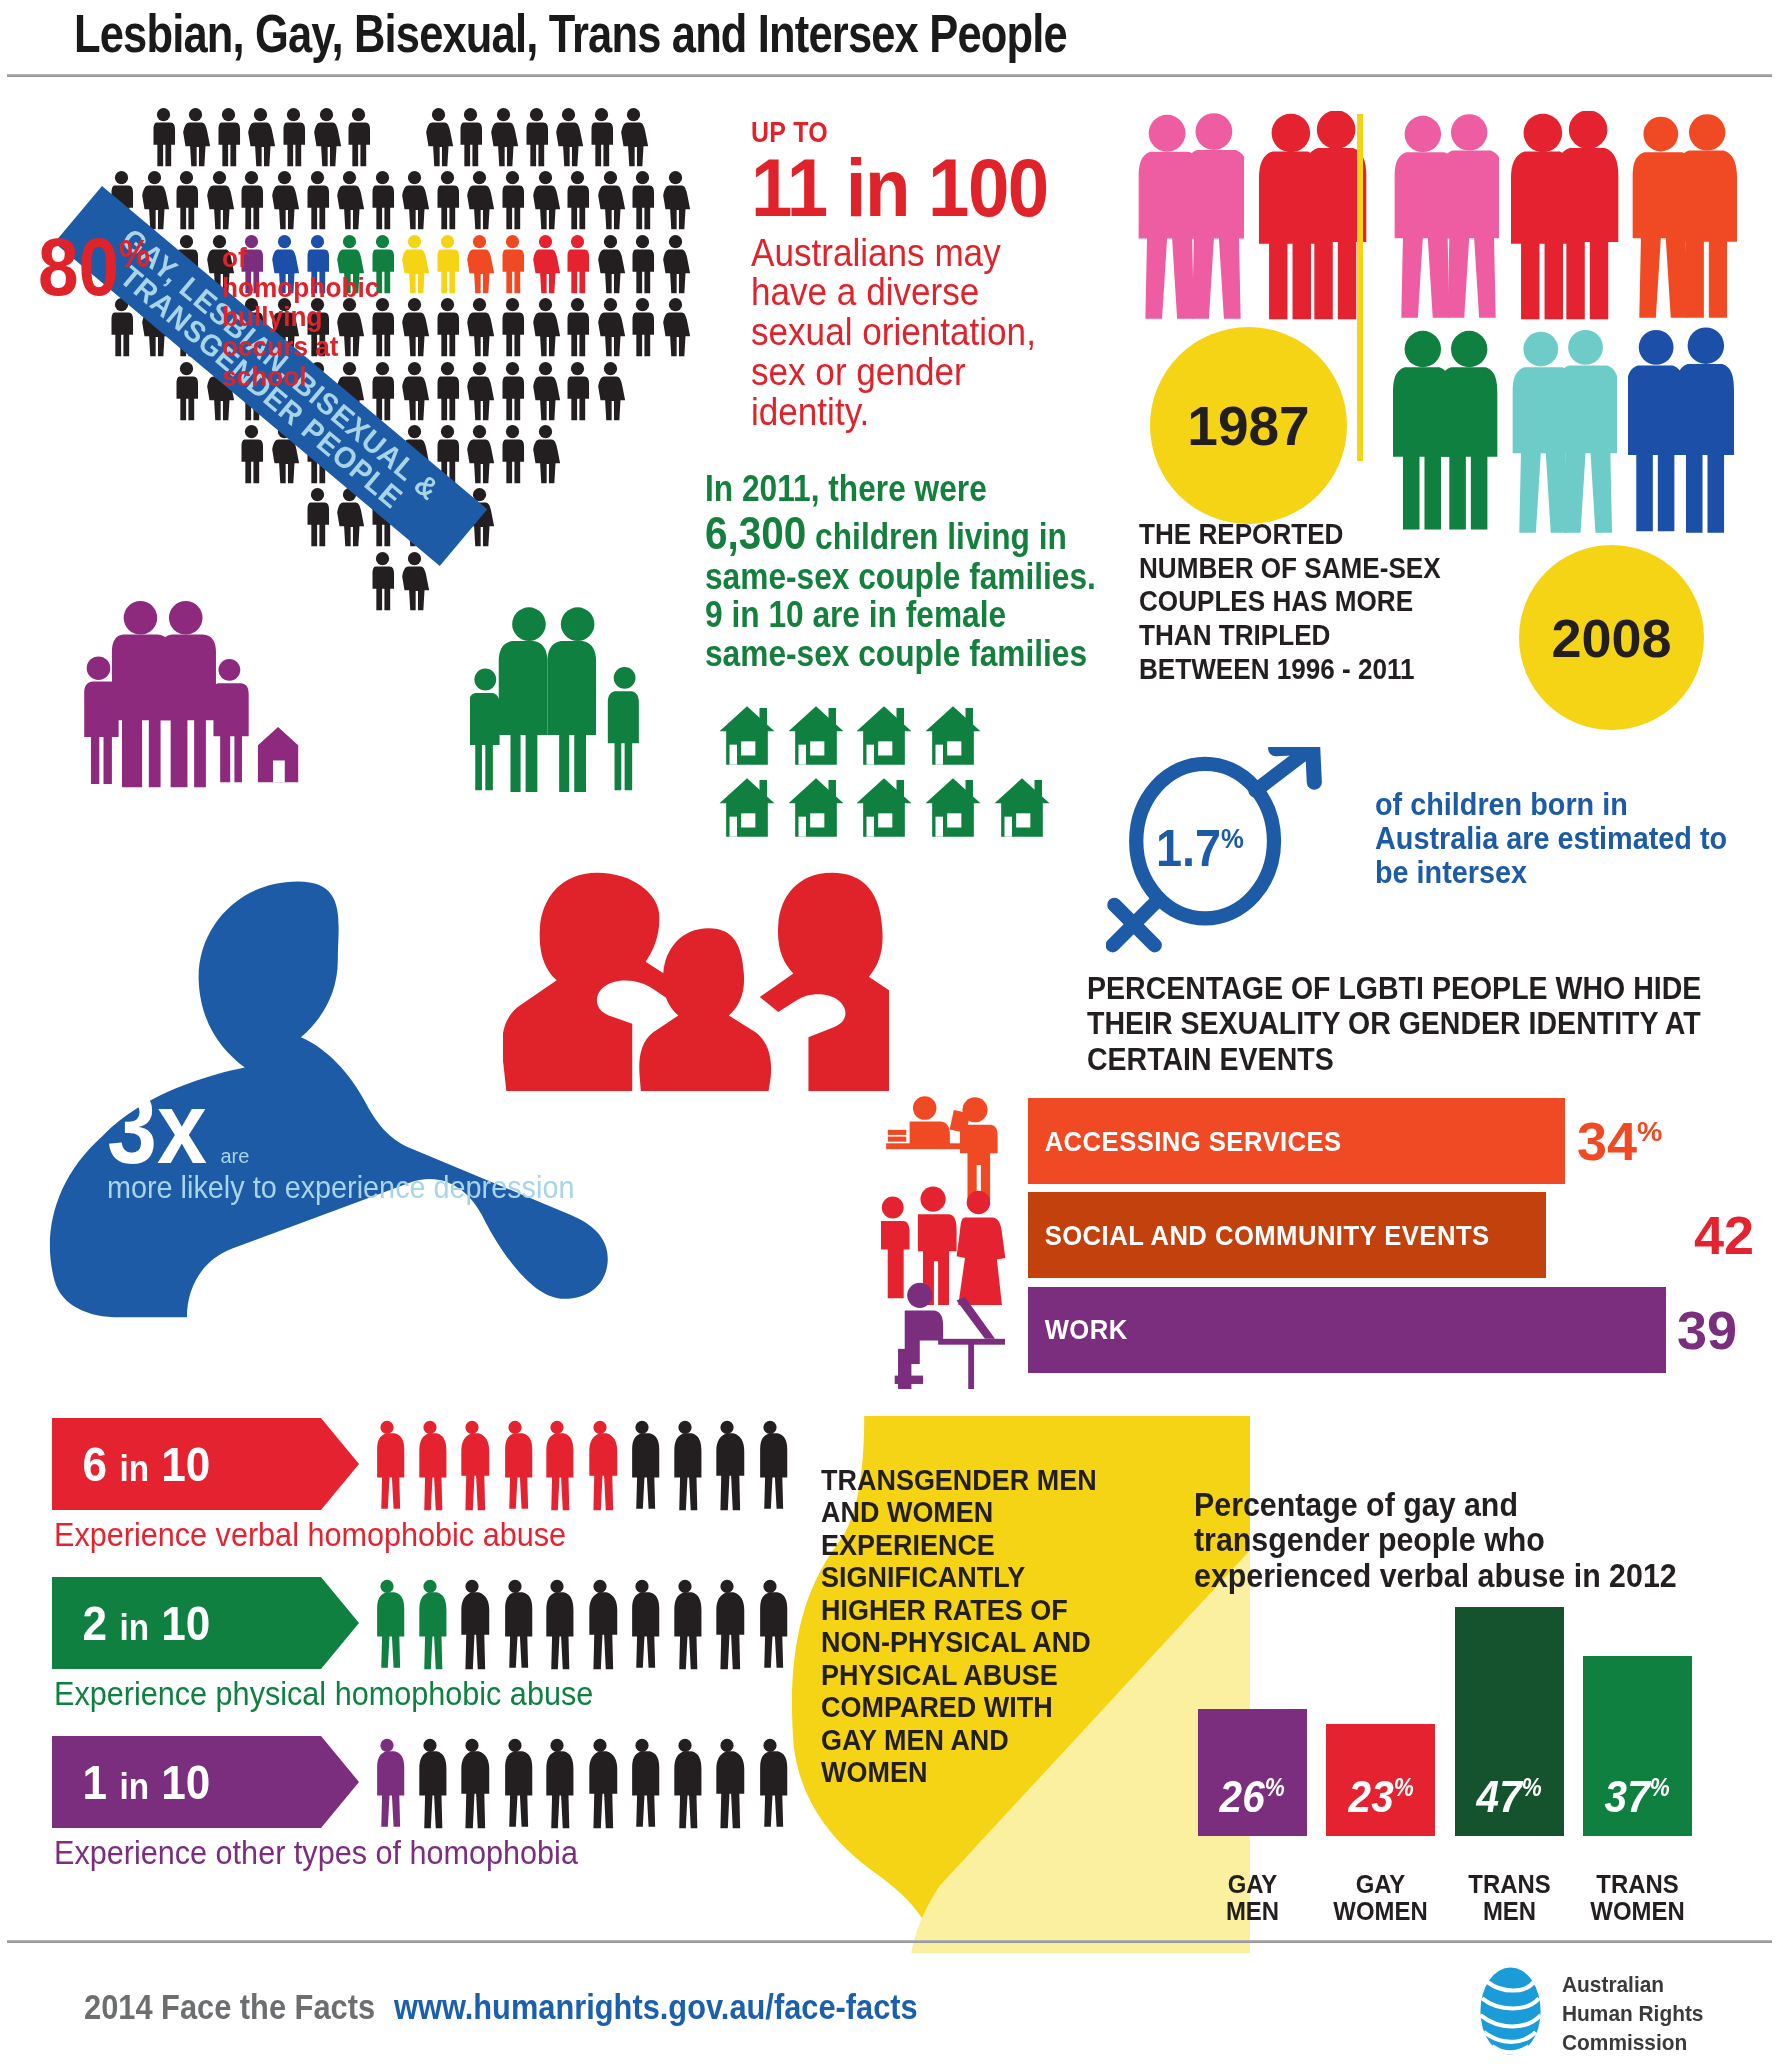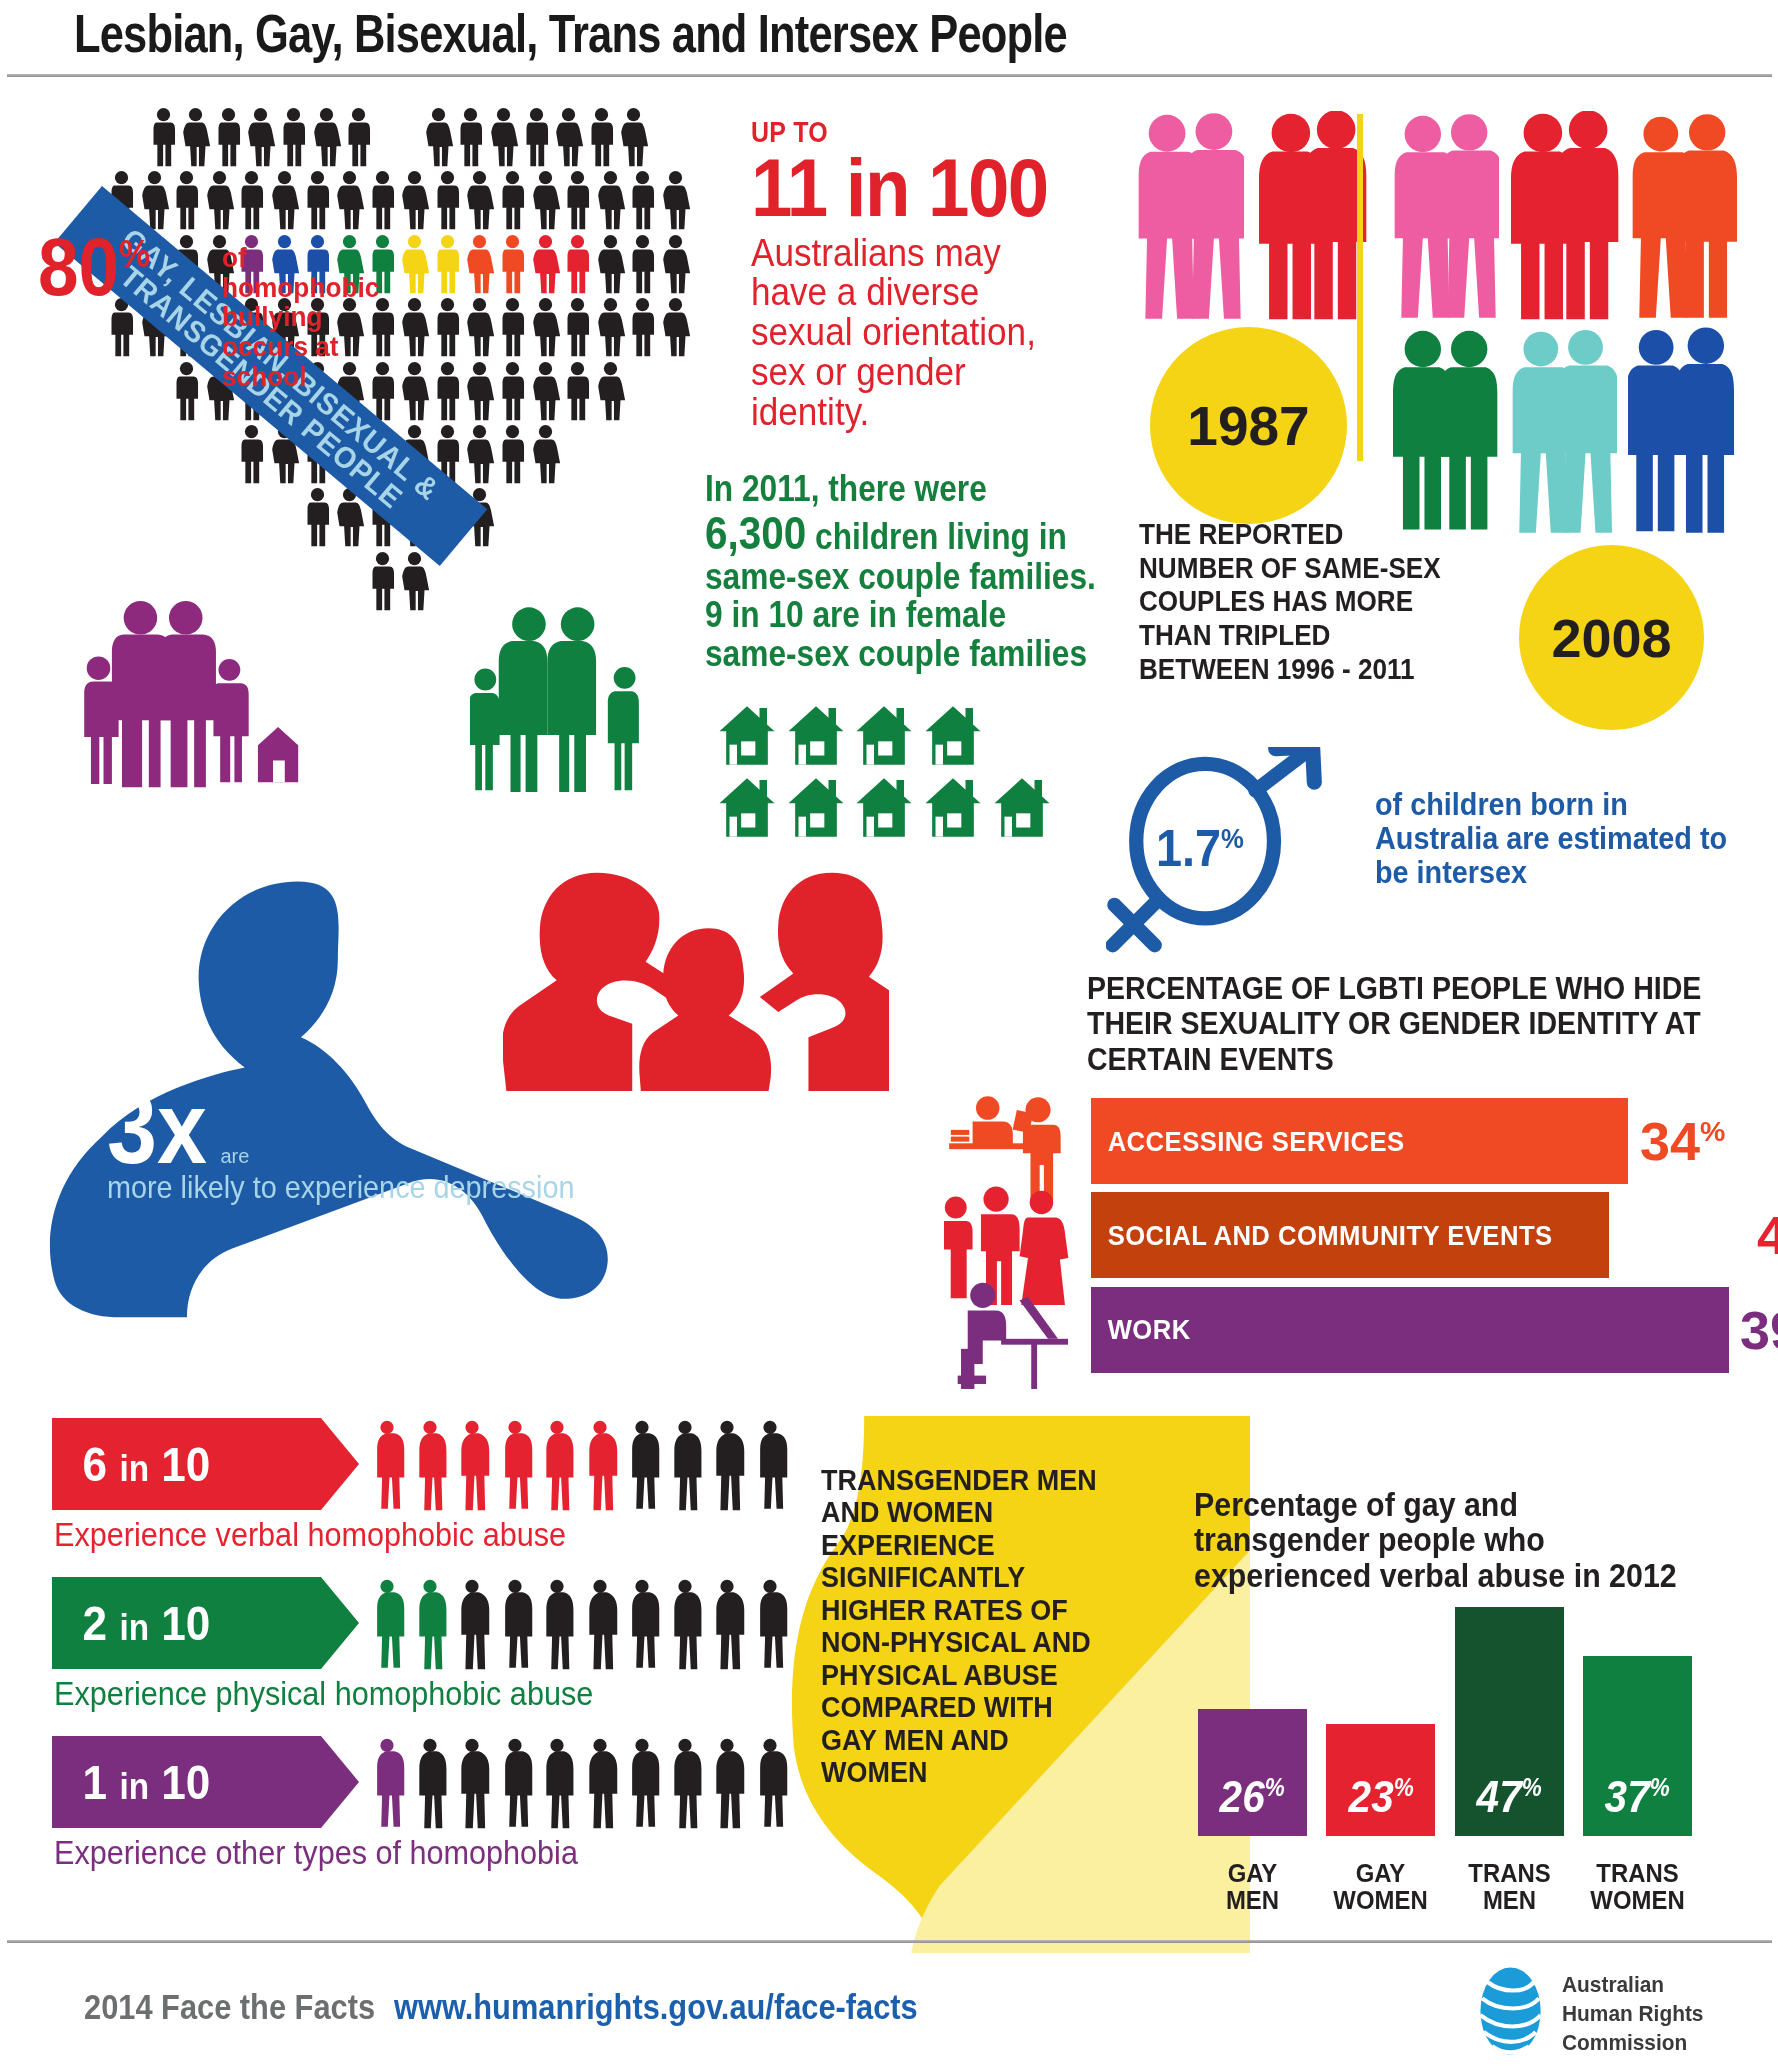--- a/index.html
+++ b/index.html
@@ -86,21 +86,21 @@
     font-size: 32px; font-weight: bold; line-height: 1.07; color: #1D5BA6;
     transform: scaleX(0.9); transform-origin: left;
   }
 
   
   #hide-title {
     position: absolute; left: 1087px; top: 971px; width: 671px;
     font-size: 31px; font-weight: bold; line-height: 1.14; color: #231f20;
     transform: scaleX(0.92); transform-origin: left;
   }
-  #hide-bars { position: absolute; left: 1091px; top: 1098px; width: 654px; }
+  #hide-bars { position: absolute; left: 1028px; top: 1098px; width: 654px; }
   .hbar-wrap { position: relative; height: 86px; margin-bottom: 8.4px; }
   .hbar {
     position: absolute; left: 0; top: 0; height: 86px;
     display: flex; align-items: center;
   }
   .hbar-label {
     color: #fff; font-size: 28.5px; font-weight: bold; letter-spacing: 0.5px;
     padding-left: 18.5px; transform: scaleX(0.9); transform-origin: left;
     white-space: nowrap;
   }
@@ -186,21 +186,21 @@
     position: absolute; left: 25px; bottom: 94px; height: 269px; width: 537px;
     display: flex; align-items: flex-end; gap: 19.3px;
   }
   .bar { position: relative; width: 109px; display: flex; align-items: flex-end; justify-content: center; font-style: italic; }
   .bar .bv {
     color: #fff; font-size: 45px; font-weight: bold; margin-bottom: 13.4px;
     transform: scaleX(0.9); white-space: nowrap;
   }
   .bar .bv sup { font-size: 25px; }
   #bchart-labels {
-    position: absolute; left: 25px; bottom: 15px; width: 537px;
+    position: absolute; left: 25px; bottom: 4px; width: 537px;
     display: flex; gap: 19.3px;
   }
   .blabel {
     width: 109px; text-align: center; font-size: 26px; font-weight: bold;
     color: #231f20; line-height: 1.06; transform: scaleX(0.92);
   }
 
   
   #foot-year {
     position: absolute; left: 84px; top: 1987px; font-size: 35px;

